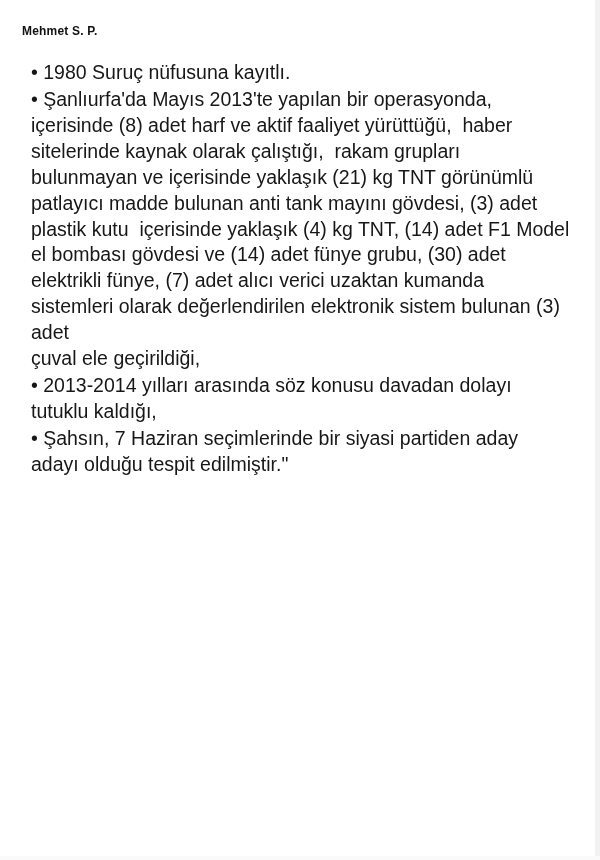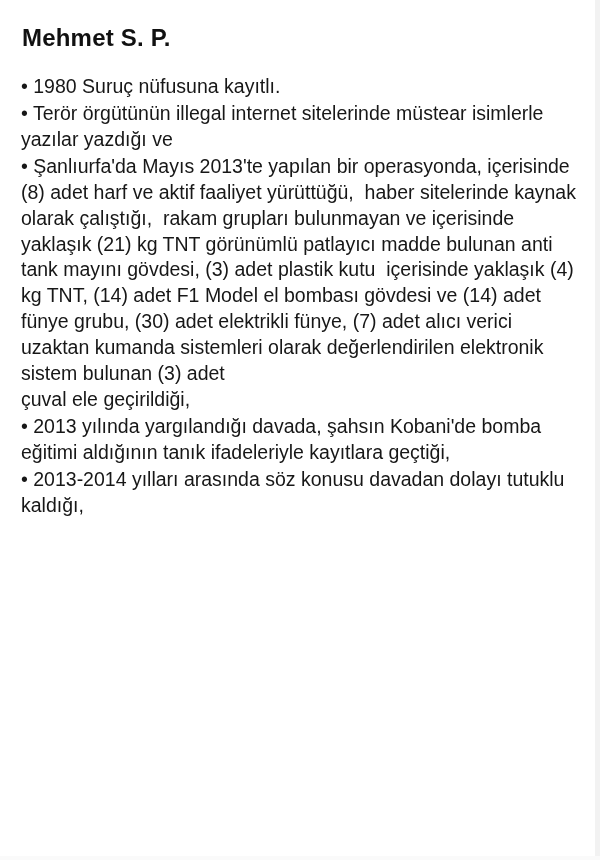--- a/index.html
+++ b/index.html
@@ -16,28 +16,28 @@
   }
   .page {
     box-sizing: border-box;
     width: 600px;
     height: 860px;
     padding: 20px 16px 10px 18px;
     background: #ffffff;
     position: relative;
   }
   .doc-title {
-    font-size: 24px;
+    font-size: 12px;
     font-weight: bold;
     color: #111111;
     letter-spacing: 0.2px;
     margin: 4px 0 22px 4px;
   }
   .bullet-list {
-    margin: 3px;
+    margin: 13px;
     padding: 0;
     list-style: none;
   }
   .bullet-item {
     font-size: 19.5px;
     line-height: 1.33;
     color: #171717;
     margin: 0 0 1px 0;
     padding: 0;
     text-indent: 0;
@@ -66,22 +66,21 @@
 </style>
 </head>
 <body>
 
 <div class="page">
 
   <div class="doc-title">Mehmet S. P.</div>
 
   <ul class="bullet-list">
     <li class="bullet-item"><span class="marker">• </span><span>1980 Suruç nüfusuna kayıtlı.</span></li>
-    <li class="bullet-item"><span class="marker">• </span><span>Terör örgütünün illegal internet sitelerinde müstear isimlerle yazılar yazdığı ve</span></li>
     <li class="bullet-item"><span class="marker">• </span><span>Şanlıurfa'da Mayıs 2013'te yapılan bir operasyonda, içerisinde (8) adet harf ve aktif faaliyet yürüttüğü,  haber sitelerinde kaynak olarak çalıştığı,  rakam grupları bulunmayan ve içerisinde yaklaşık (21) kg TNT görünümlü patlayıcı madde bulunan anti tank mayını gövdesi, (3) adet plastik kutu  içerisinde yaklaşık (4) kg TNT, (14) adet F1 Model el bombası gövdesi ve (14) adet fünye grubu, (30) adet elektrikli fünye, (7) adet alıcı verici uzaktan kumanda sistemleri olarak değerlendirilen elektronik sistem bulunan (3) adet
 çuval ele geçirildiği,</span></li>
-    <li class="bullet-item"><span class="marker">• </span><span>2013 yılında yargılandığı davada, şahsın Kobani'de bomba eğitimi aldığının tanık ifadeleriyle kayıtlara geçtiği,</span></li>
     <li class="bullet-item"><span class="marker">• </span><span>2013-2014 yılları arasında söz konusu davadan dolayı tutuklu kaldığı,</span></li>
+    <li class="bullet-item"><span class="marker">• </span><span>Şahsın, 7 Haziran seçimlerinde bir siyasi partiden aday adayı olduğu tespit edilmiştir."</span></li>
   </ul>
 
   <div class="right-edge"></div>
   <div class="bottom-edge"></div>
 </div>
 
 </body></html>

